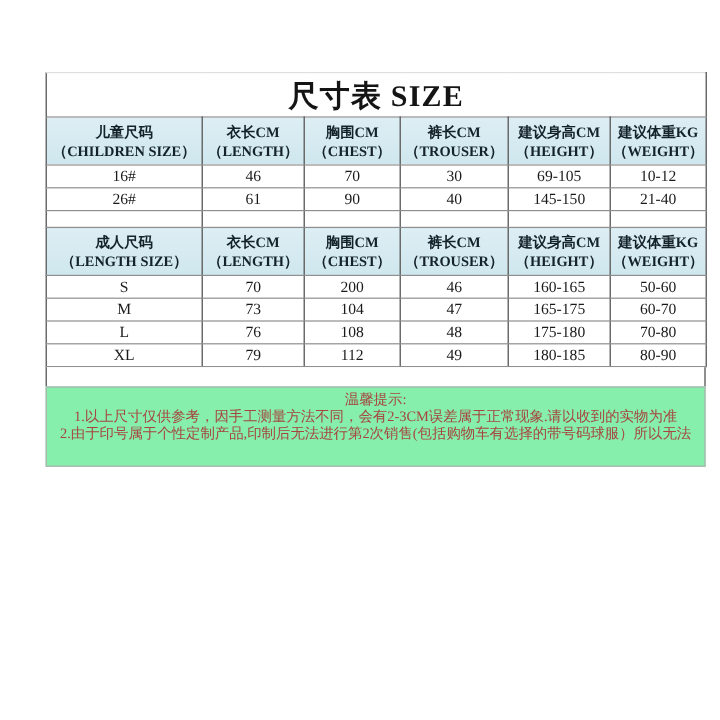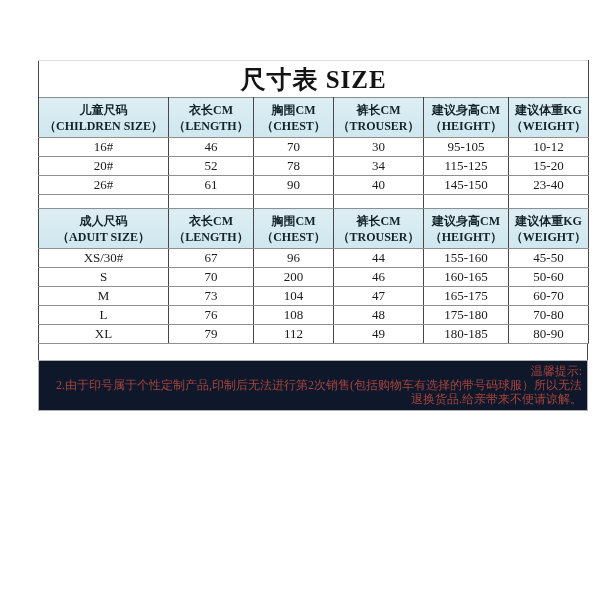--- a/index.html
+++ b/index.html
@@ -58,23 +58,23 @@
   }
   .spacer-row td { height: 13px; background: #ffffff; }
   .bottom-gap {
     height: 16px;
     border-left: 1px solid var(--border-dark, #474747);
     border-right: 1px solid var(--border-dark, #474747);
     background: #ffffff;
   }
   .notes-box {
     border: 1px solid #b0b0b0;
-    background: #0f172a;
-    padding: 3px 5px 4px 5px;
-    text-align: right;
+    background: #86efac;
+    padding: 3px 5px 20px 5px;
+    text-align: center;
     color: var(--notes-text, #a6453f);
     font-size: 12px;
     line-height: 14px;
   }
   .notes-heading { font-weight: normal; }
   .notes-line { white-space: nowrap; }
 </style>
 </head>
 <body>
 
@@ -122,54 +122,46 @@
           </th>
         </tr>
       </tbody>
 
       <tbody class="data-body">
           <tr>
             <td>16#</td>
             <td>46</td>
             <td>70</td>
             <td>30</td>
-            <td>95-105</td>
+            <td>69-105</td>
             <td>10-12</td>
-          </tr>
-          <tr>
-            <td>20#</td>
-            <td>52</td>
-            <td>78</td>
-            <td>34</td>
-            <td>115-125</td>
-            <td>15-20</td>
           </tr>
           <tr>
             <td>26#</td>
             <td>61</td>
             <td>90</td>
             <td>40</td>
             <td>145-150</td>
-            <td>23-40</td>
+            <td>21-40</td>
           </tr>
         </tbody>
 
       <tbody>
         <tr class="spacer-row">
           <td></td>
           <td></td>
           <td></td>
           <td></td>
           <td></td>
           <td></td>
         </tr>
         <tr class="header-row">
           <th>
             <div>成人尺码</div>
-            <div>（ADUIT SIZE）</div>
+            <div>（LENGTH SIZE）</div>
           </th>
           <th>
             <div>衣长CM</div>
             <div>（LENGTH）</div>
           </th>
           <th>
             <div>胸围CM</div>
             <div>（CHEST）</div>
           </th>
           <th>
@@ -181,28 +173,20 @@
             <div>（HEIGHT）</div>
           </th>
           <th>
             <div>建议体重KG</div>
             <div>（WEIGHT）</div>
           </th>
         </tr>
       </tbody>
 
       <tbody class="data-body">
-          <tr>
-            <td>XS/30#</td>
-            <td>67</td>
-            <td>96</td>
-            <td>44</td>
-            <td>155-160</td>
-            <td>45-50</td>
-          </tr>
           <tr>
             <td>S</td>
             <td>70</td>
             <td>200</td>
             <td>46</td>
             <td>160-165</td>
             <td>50-60</td>
           </tr>
           <tr>
             <td>M</td>
@@ -228,18 +212,18 @@
             <td>180-185</td>
             <td>80-90</td>
           </tr>
         </tbody>
     </table>
 
     <div class="bottom-gap"></div>
 
     <div class="notes-box">
       <div class="notes-heading">温馨提示:</div>
+      <div class="notes-line">1.以上尺寸仅供参考，因手工测量方法不同，会有2-3CM误差属于正常现象.请以收到的实物为准</div>
       <div class="notes-line">2.由于印号属于个性定制产品,印制后无法进行第2次销售(包括购物车有选择的带号码球服）所以无法</div>
-      <div class="notes-line">退换货品.给亲带来不便请谅解。</div>
     </div>
 
   </div>
 </div>
 
 </body></html>

